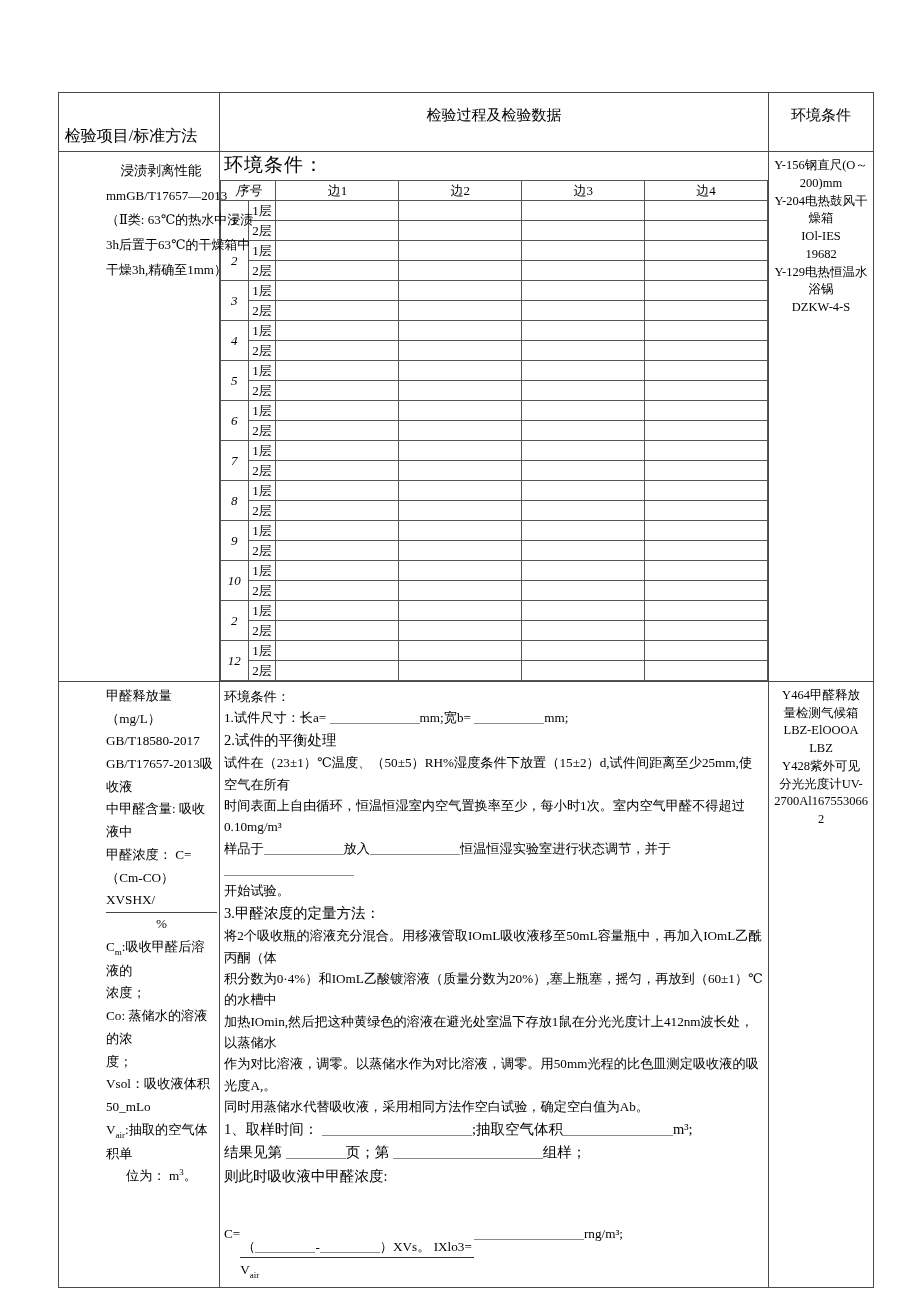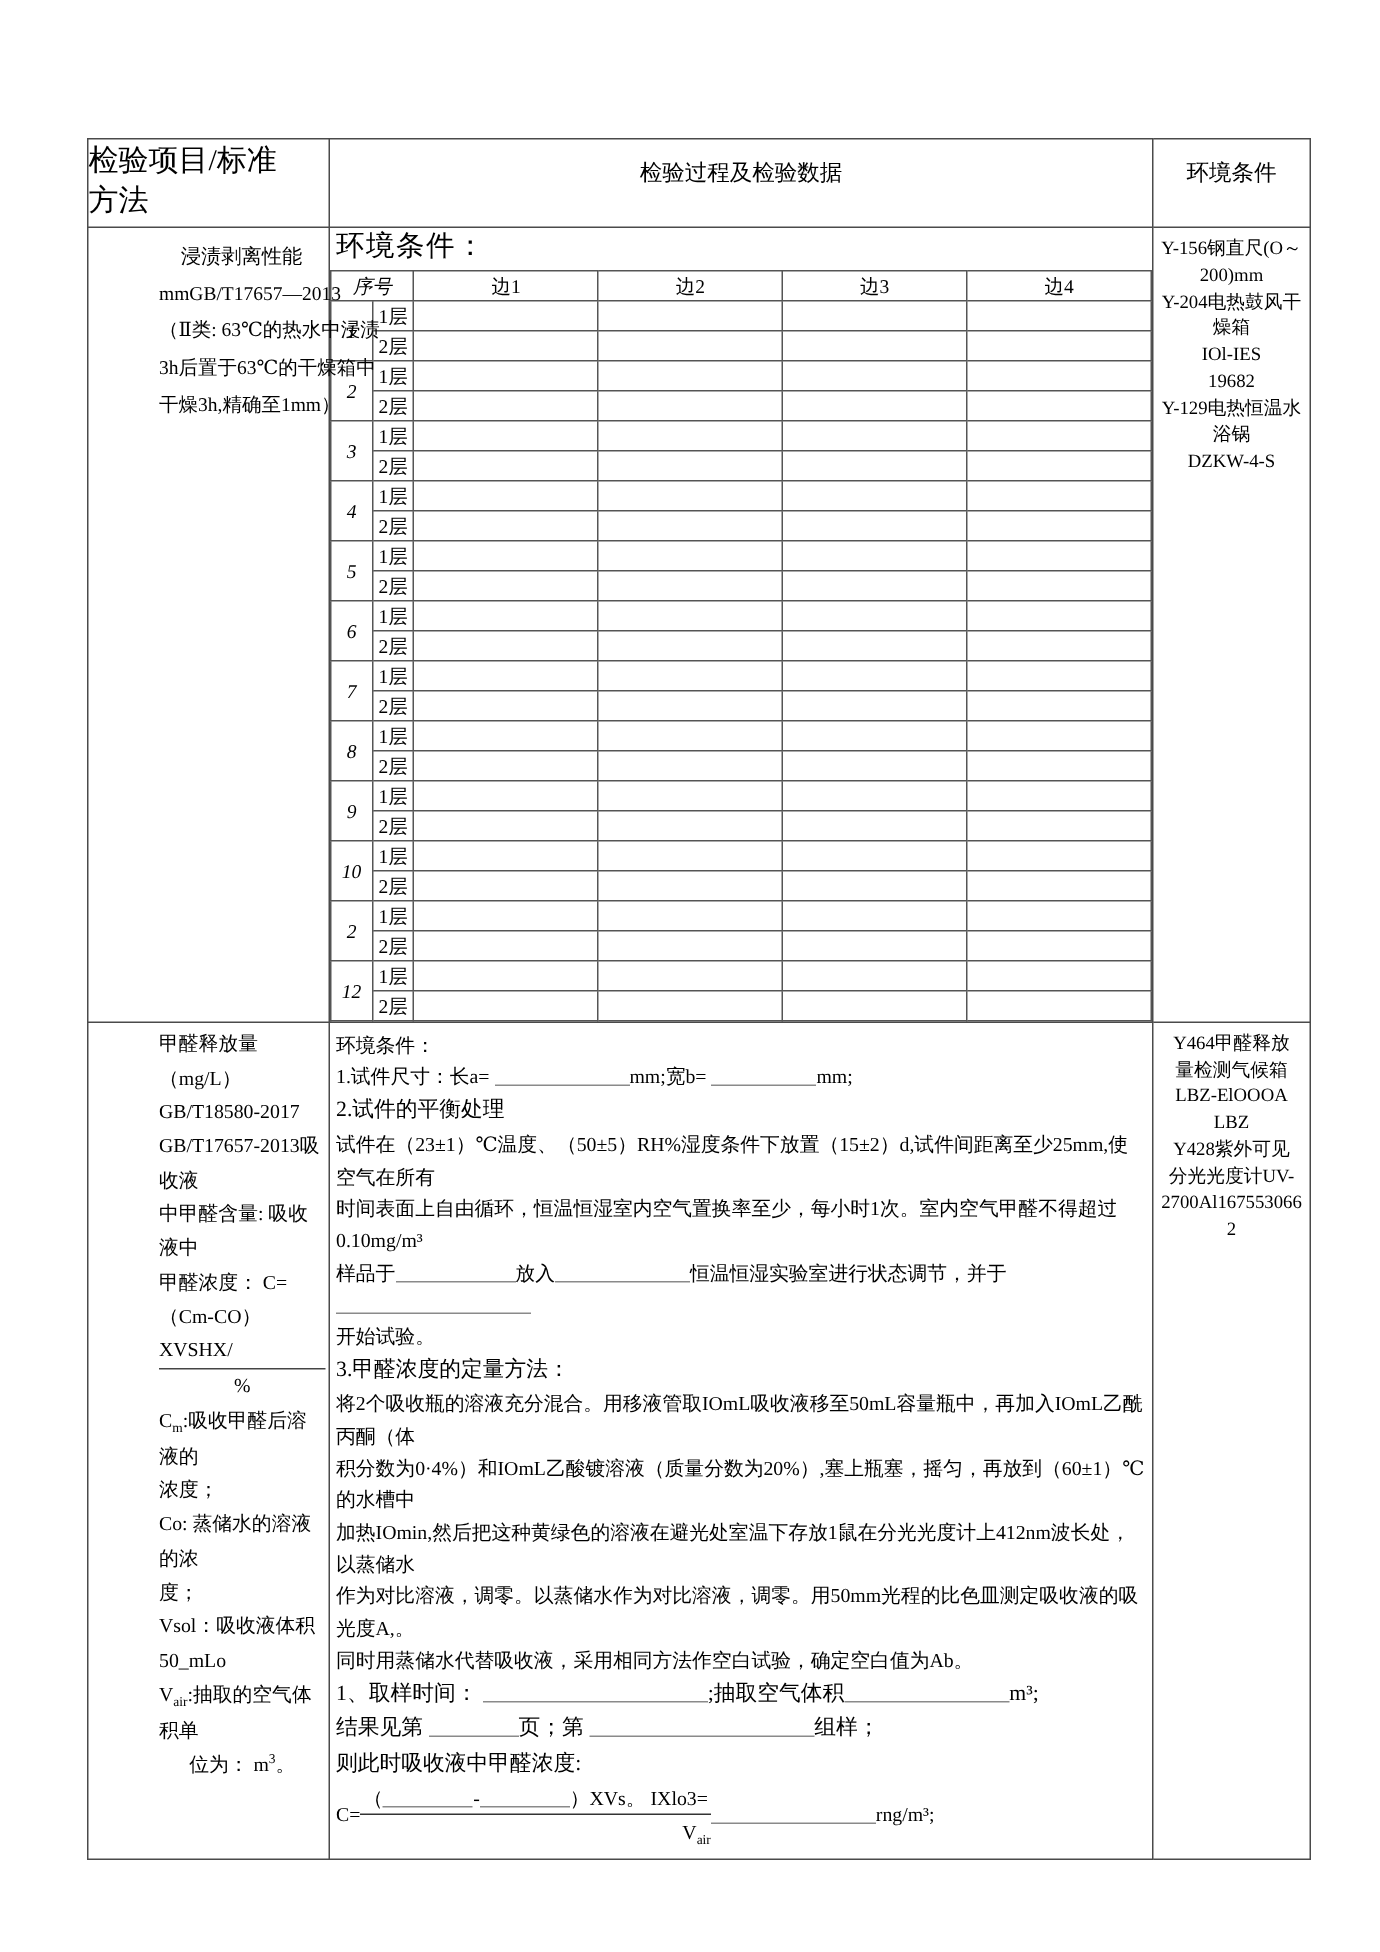--- a/index.html
+++ b/index.html
@@ -44,22 +44,22 @@
     text-align: center;
     font-size: 15px;
     padding: 0;
     height: 58px;
     position: relative;
   }
   .hdr-left-txt {
     position: absolute;
     left: 0; right: 16px;
     bottom: 4px;
-    text-align: left;
-    font-size: 20px;
+    text-align: center;
+    font-size: 16px;
   }
   .hdr-mid-txt {
     position: absolute;
     left: 0; right: 0;
     top: 13px;
     text-align: center;
     font-size: 15px;
   }
   .hdr-right-txt {
     position: absolute;
@@ -136,22 +136,23 @@
   .b-60 { width: 60px; }
   .b-70 { width: 70px; }
   .b-80 { width: 80px; }
   .b-90 { width: 90px; }
   .b-110 { width: 110px; }
   .b-130 { width: 130px; }
   .b-150 { width: 150px; }
 
   .frac {
     display: inline-block;
-    text-align: right;
+    text-align: left;
     vertical-align: middle;
+    margin-top: 48px;
   }
   .frac .num {
     border-bottom: 1px solid #333;
     display: block;
     padding: 0 2px;
   }
   .frac .den { display: block; padding-top: 1px; }
 
   sub { font-size: 0.68em; }
   sup { font-size: 0.68em; }

